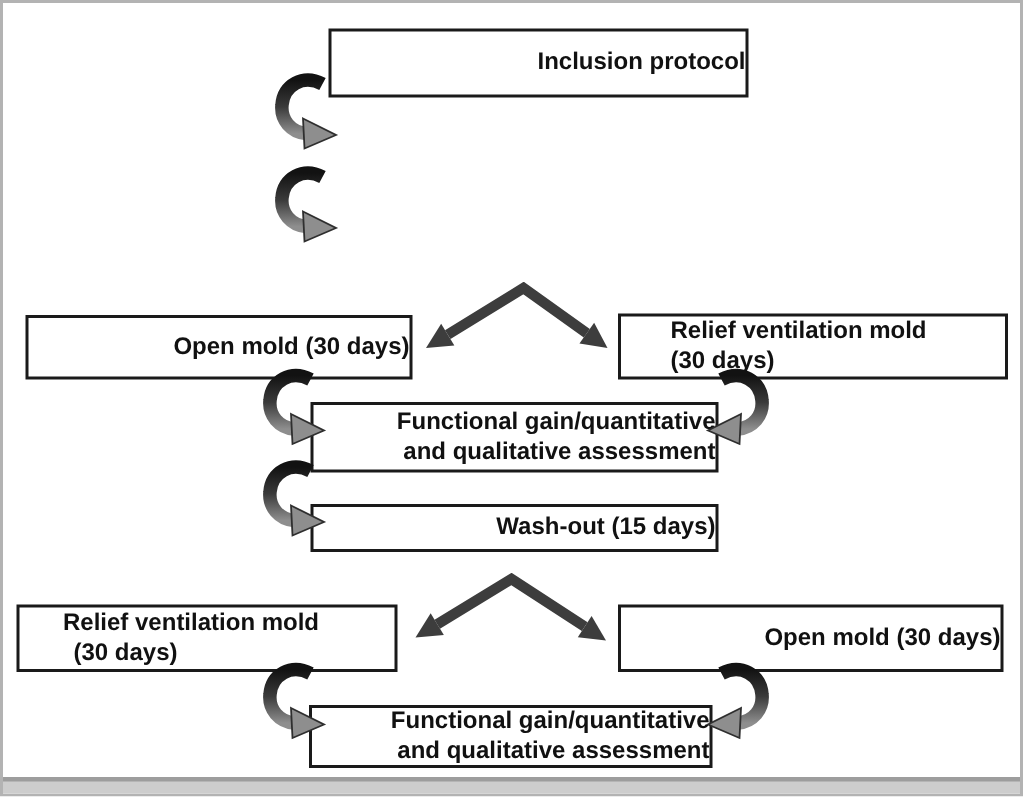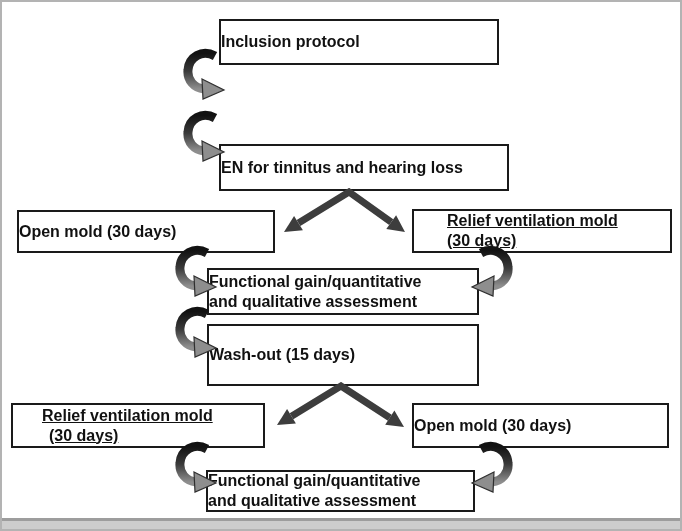--- a/index.html
+++ b/index.html
@@ -37,22 +37,22 @@
     box-sizing:border-box;
     color:var(--text-color);
     font-weight:bold;
     font-size:16px;
     line-height:20px;
     display:flex;
     flex-direction:column;
     justify-content:center;
     z-index:1;
   }
-  .box.center{align-items:flex-start;text-align:center;}
-  .box.left-align{align-items:flex-start;text-align:left;text-decoration:underline;}
+  .box.center{align-items:flex-end;text-align:center;}
+  .box.left-align{align-items:flex-start;text-align:left;}
   .box span{display:block;}
   .indent-sm{margin-left:7px;}
   .arrow{position:absolute;z-index:2;}
   .mirror{transform:scaleX(-1);}
   .stop-dark{stop-color:var(--arrow-dark);}
   .stop-mid{stop-color:var(--arrow-mid);}
   .stop-gray{stop-color:var(--arrow-gray);}
   .c-arc{fill:none;stroke:url(#cgrad);stroke-width:9;}
   .c-head{fill:var(--arrow-gray);stroke:#2f2f2f;stroke-width:1.2;}
   .v-line{fill:none;stroke:var(--v-arrow);stroke-width:7;stroke-linejoin:miter;}
@@ -75,39 +75,36 @@
         <polygon class="c-head" points="20,31 42,42 21,51"></polygon>
       </g>
     </defs>
   </svg>
 
   <div class="box center" style="left:217px;top:17px;width:280px;height:46px">
     <span>Inclusion protocol</span>
   </div>
 
 
-  <div class="box center" style="left:217px;top:142px;width:290px;height:47px">
-    <span>EN for tinnitus and hearing loss</span>
-  </div>
 
   <div class="box center" style="left:15px;top:208px;width:258px;height:43px">
     <span>Open mold (30 days)</span>
   </div>
 
   <div class="box left-align" style="left:410px;top:207px;width:260px;height:44px;padding-left:33px">
     <span>Relief ventilation mold</span>
     <span>(30 days)</span>
   </div>
 
   <div class="box center" style="left:205px;top:266px;width:272px;height:47px">
     <span>Functional gain/quantitative</span>
     <span>and qualitative assessment</span>
   </div>
 
-  <div class="box center" style="left:205px;top:322px;width:272px;height:62px">
+  <div class="box center" style="left:205px;top:334px;width:272px;height:32px">
     <span>Wash-out (15 days)</span>
   </div>
 
   <div class="box left-align" style="left:9px;top:401px;width:254px;height:45px;padding-left:29px">
     <span>Relief ventilation mold</span>
     <span class="indent-sm">(30 days)</span>
   </div>
 
   <div class="box center" style="left:410px;top:401px;width:257px;height:45px">
     <span>Open mold (30 days)</span>

